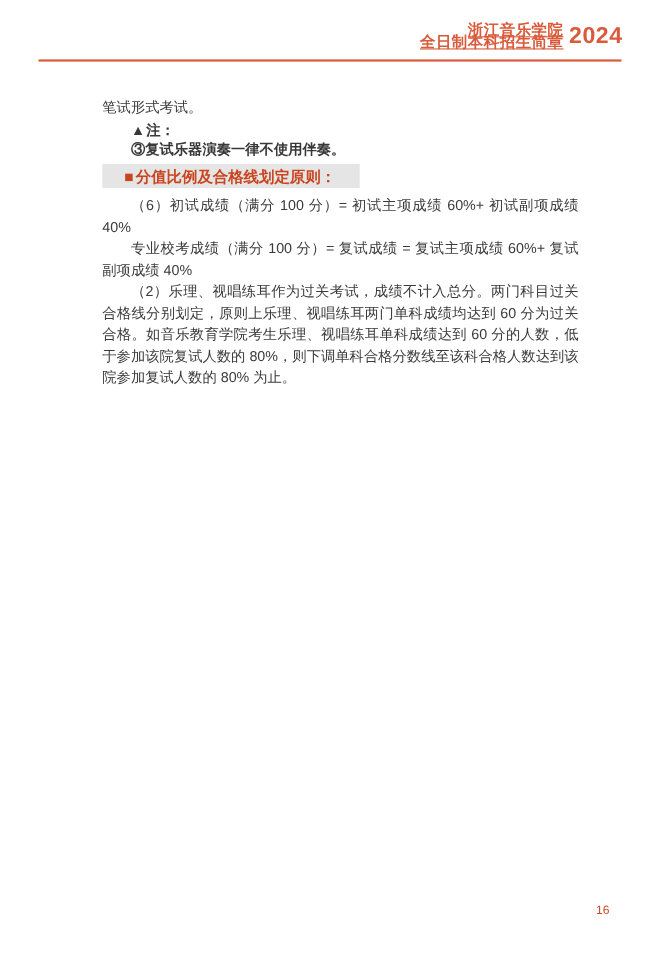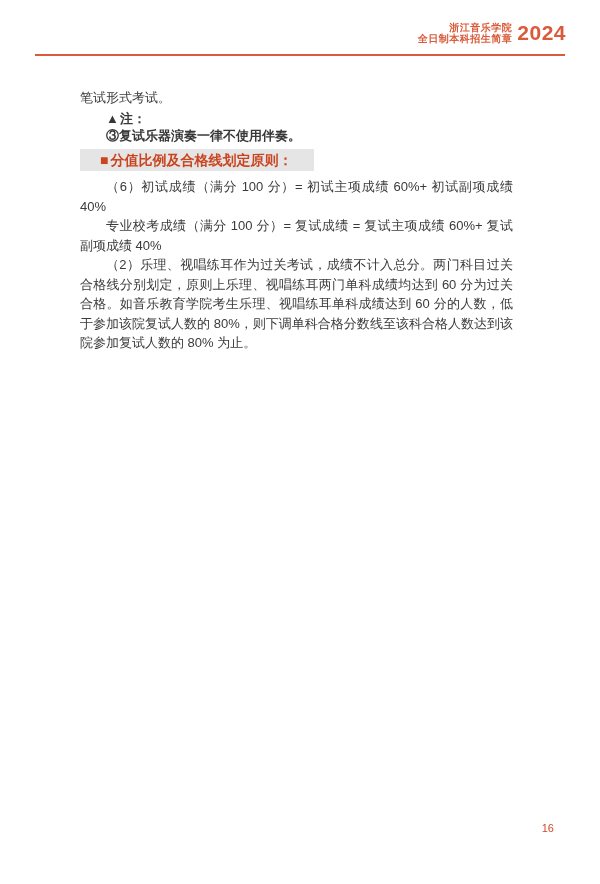--- a/index.html
+++ b/index.html
@@ -18,45 +18,46 @@
     position: absolute;
     top: 22px;
     right: 34px;
     display: flex;
     align-items: center;
     gap: 5px;
     color: #d95b3b;
   }
   .org-block {
     text-align: right;
-    font-size: 10px;
+    font-size: 14px;
     font-weight: bold;
     line-height: 11px;
     letter-spacing: 0.5px;
+    text-decoration: underline;
   }
   .year-label {
     font-size: 21px;
     font-weight: bold;
     letter-spacing: 0.5px;
     line-height: 22px;
   }
   .header-rule {
     position: absolute;
     top: 54px;
     left: 35px;
     width: 530px;
     height: 1.5px;
     background: #d95b3b;
   }
 
   
   .content {
     position: absolute;
     top: 89px;
-    left: 80px;
+    left: 93px;
     width: 433px;
     font-size: 13px;
     text-align: justify;
     color: #3a3a3a;
   }
   .intro {
     margin: 0;
     line-height: 17px;
   }
   .notes-block {

